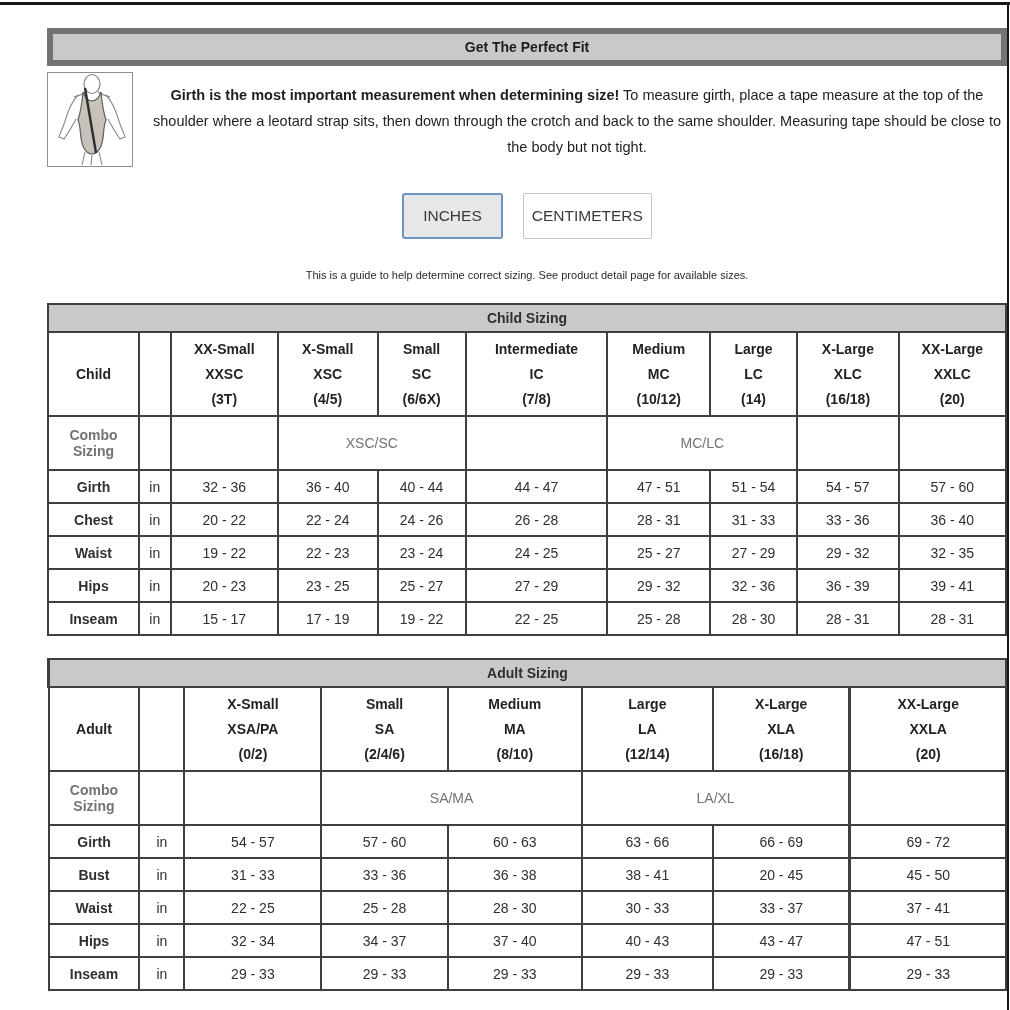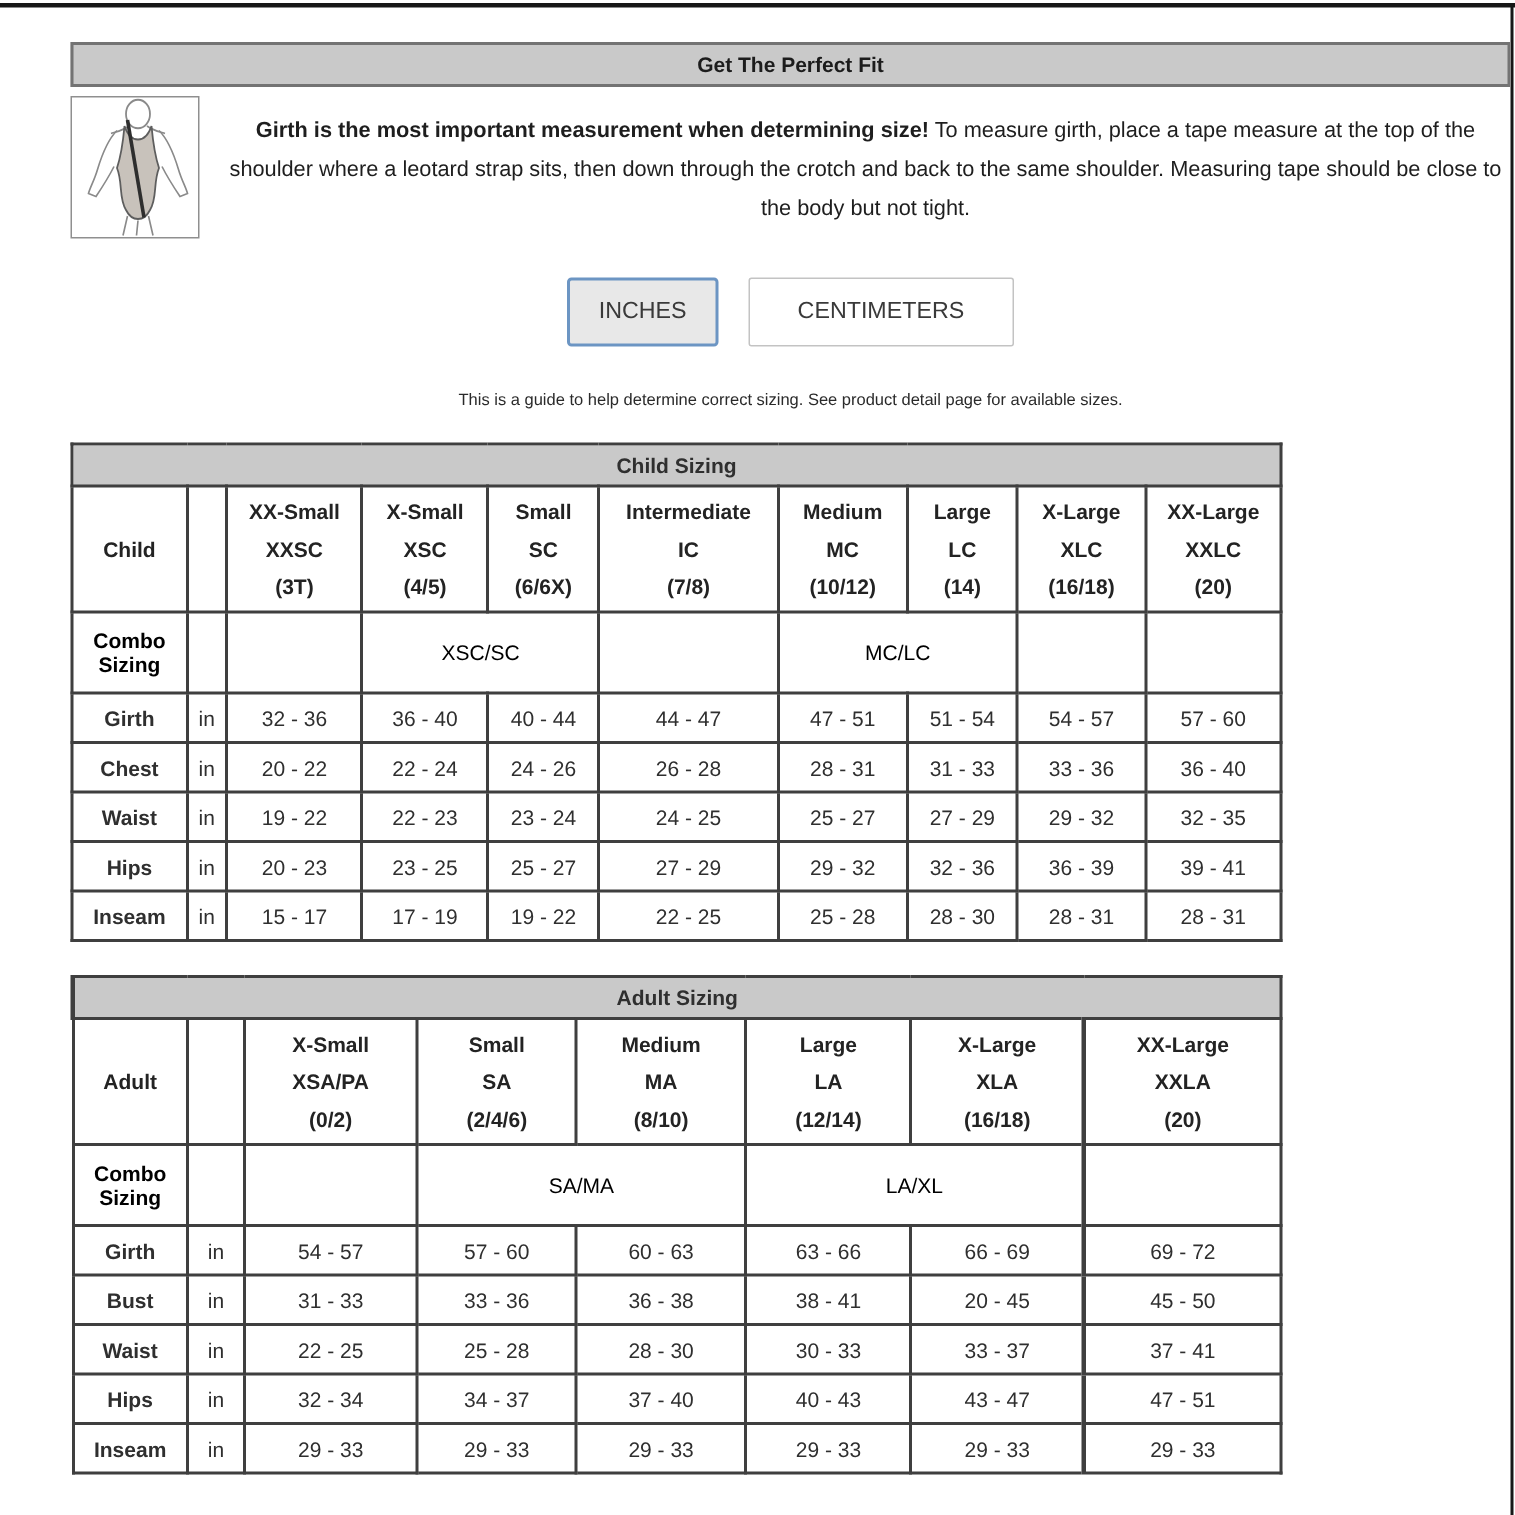--- a/index.html
+++ b/index.html
@@ -2,42 +2,42 @@
 <html><head>
 <meta charset="utf-8">
 <style>
   html,body{margin:0;padding:0;background:#ffffff;}
   body{width:1010px;height:1010px;position:relative;overflow:hidden;
        font-family:"Liberation Sans","DejaVu Sans",sans-serif;color:#222;}
   .top-line{position:absolute;top:2px;left:0;width:1010px;height:3px;background:#171717;}
   .right-line{position:absolute;top:2px;right:1px;width:2px;height:1008px;background:#171717;}
   .content{position:absolute;left:47px;top:28px;width:960px;}
 
-  .title-bar{height:26px;line-height:26px;background:#c9c9c9;border:2px solid #737373;
+  .title-bar{height:26px;line-height:26px;background:#c9c9c9;border:6px solid #737373;
              text-align:center;font-size:14px;font-weight:bold;color:#1c1c1c;}
 
   .intro{display:flex;margin-top:6px;align-items:center;}
   .figure-box{width:84px;height:93px;border:1px solid #8f8f8f;background:#fff;flex:0 0 auto;}
   .intro-text{flex:1;margin:2px 0 0 14px;text-align:center;font-size:14.5px;line-height:26px;color:#1e1e1e;}
   .demo-line{margin:22px 0 0 0;text-align:center;font-size:14.5px;color:#1e1e1e;}
 
   .btn-row{margin-top:26px;display:flex;justify-content:center;gap:20px;}
   .btn{height:46px;font-family:"Liberation Sans",sans-serif;font-size:15.5px;color:#3a3a3a;
-       background:#ffffff;border:1px solid #c3c3c3;border-radius:2px;padding:0 32px;cursor:pointer;}
+       background:#ffffff;border:1px solid #c3c3c3;border-radius:2px;padding:0 8px;cursor:pointer;}
   .btn-selected{background:#e8e8e8;border:2px solid #6c95c3;border-radius:3px;padding:0 19px;}
 
   .guide-note{margin:30px 0 0 0;text-align:center;font-size:11px;color:#2a2a2a;}
 
-  table.size-table{width:808px;border-collapse:collapse;table-layout:fixed;margin-top:22px;}
+  table.size-table{width:960px;border-collapse:collapse;table-layout:fixed;margin-top:22px;}
   table.size-table td{border:2px solid #3f3f3f;text-align:center;vertical-align:middle;
                       font-size:14px;color:#2f2f2f;padding:0 2px;overflow:hidden;}
   td.tbar{height:26px;background:#c9c9c9;font-weight:bold;font-size:14px;color:#1c1c1c;}
   tr.hrow td{height:82px;font-weight:bold;color:#232323;}
   tr.hrow .l{line-height:25px;}
-  tr.combo td{height:52px;color:#000000;}
+  tr.combo td{height:52px;color:#737373;}
   td.b{font-weight:bold;color:#232323;}
   tr.drow td{height:31px;}
   td.unit{font-size:13.5px;color:#3c3c3c;}
   table.adult td:last-child{border-left-width:3px;}
 </style>
 </head>
 <body>
 
 <div class="top-line"></div>
 <div class="right-line"></div>

